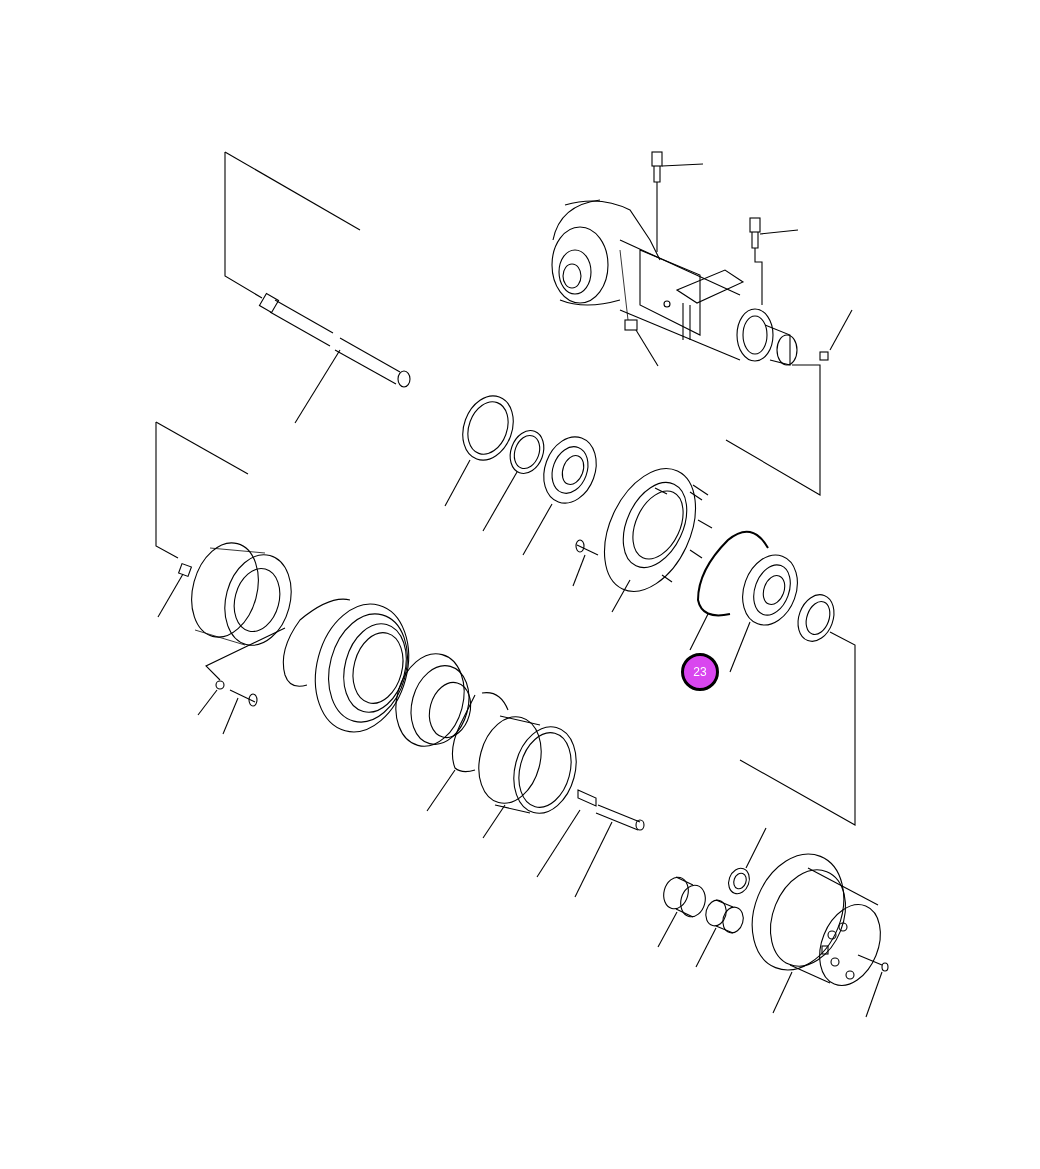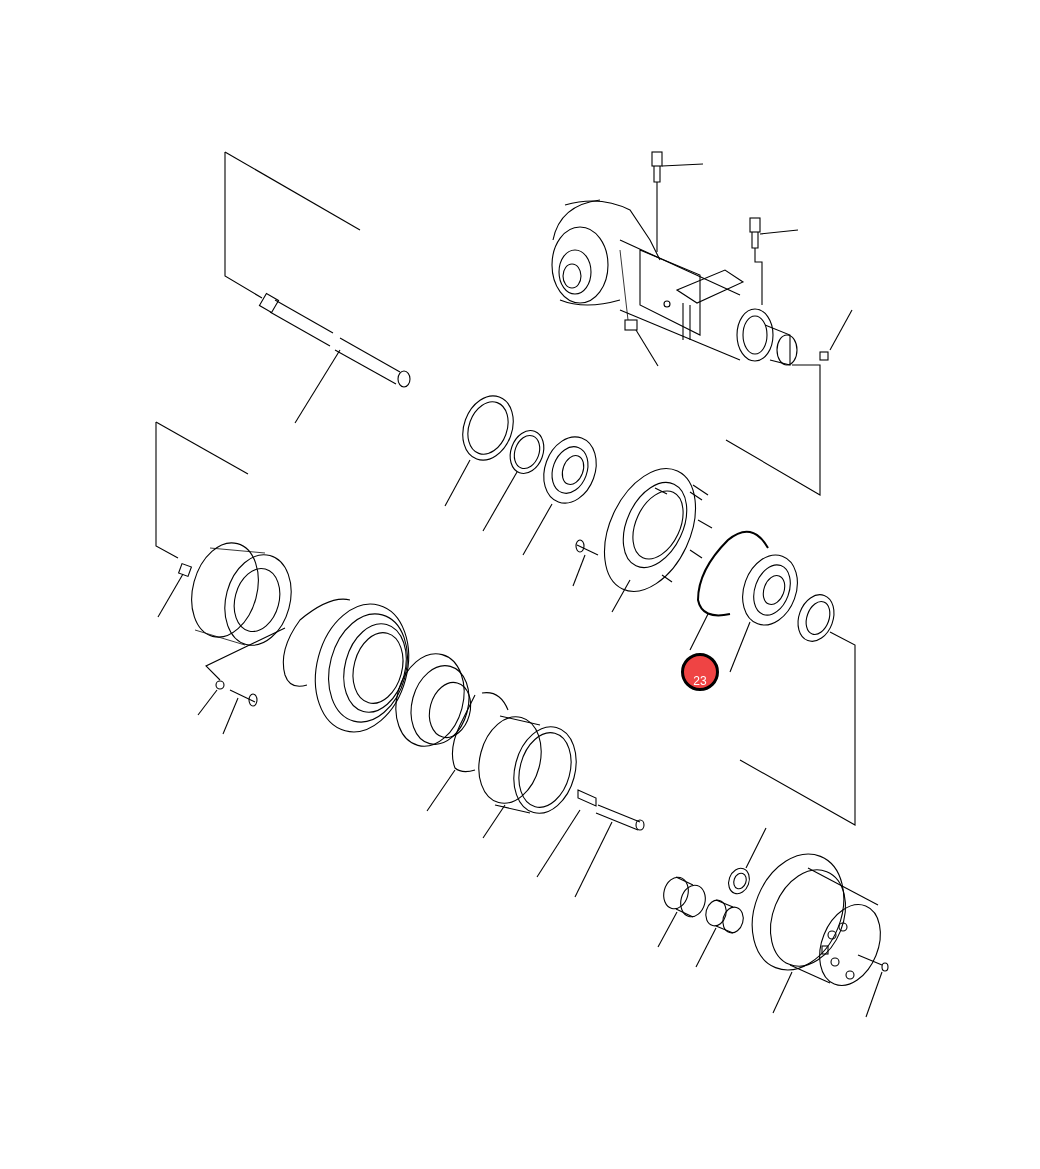--- a/index.html
+++ b/index.html
@@ -1,21 +1,21 @@
 <!DOCTYPE html>
 <html><head>
 <meta charset="utf-8">
 <style>
   html,body{margin:0;padding:0;background:#ffffff;}
   body{width:1040px;height:1169px;position:relative;overflow:hidden;font-family:"Liberation Sans",sans-serif;}
   svg.art{position:absolute;left:0;top:0;width:1040px;height:1169px;}
   svg.art *{fill:none;stroke:#000;stroke-width:1.1;}
   svg.art .thin{stroke-width:0.8;}
   svg.art .thick{stroke-width:2;}
-  .callout{position:absolute;width:38px;height:38px;border-radius:50%;background:#ef4444;border:3px solid #000;box-sizing:border-box;display:flex;align-items:flex-end;justify-content:center;color:#ffffff;font-size:12px;cursor:pointer;}
+  .callout{position:absolute;width:38px;height:38px;border-radius:50%;background:#d946ef;border:3px solid #000;box-sizing:border-box;display:flex;align-items:center;justify-content:center;color:#ffffff;font-size:12px;cursor:pointer;}
 </style>
 </head>
 <body>
 
 <svg class="art" viewBox="0 0 1040 1169">
 
   <g>
     <ellipse cx="580" cy="265" rx="28" ry="38"></ellipse>
     <ellipse cx="575" cy="272" rx="16" ry="22"></ellipse>
     <ellipse cx="572" cy="276" rx="9" ry="12"></ellipse>

